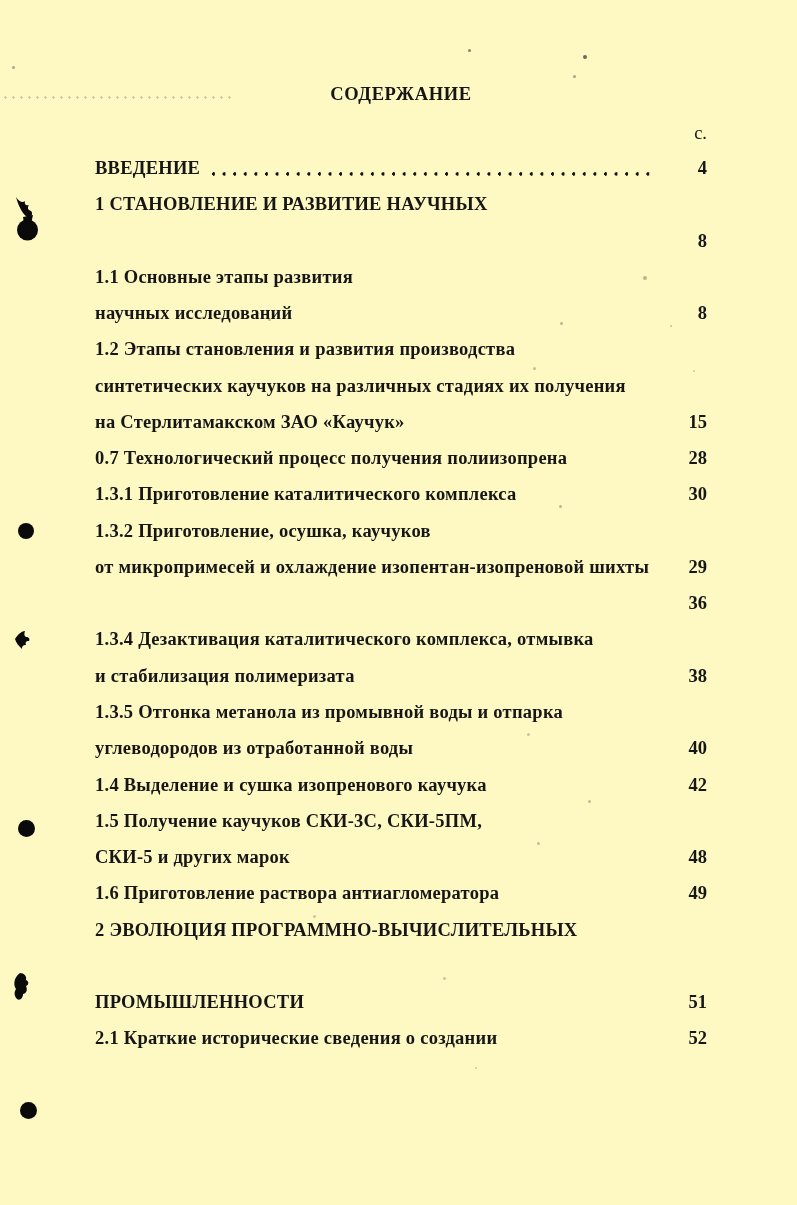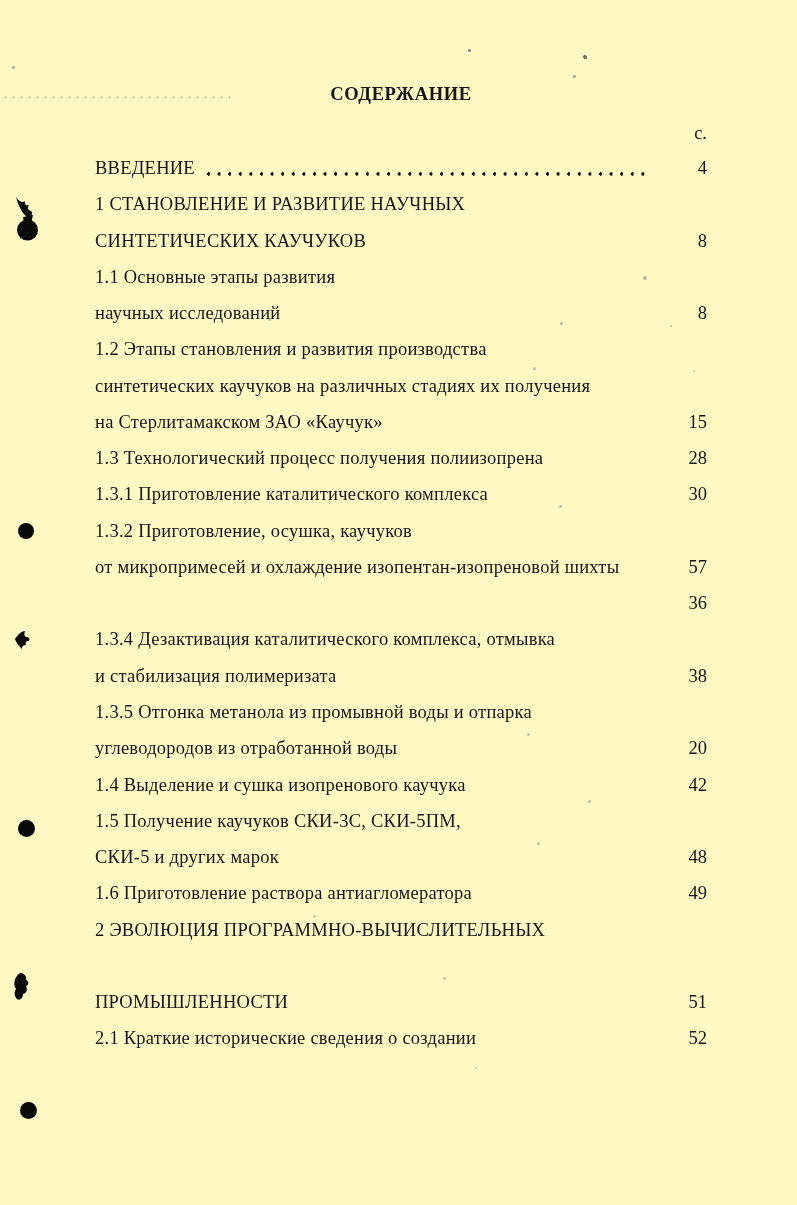--- a/index.html
+++ b/index.html
@@ -33,20 +33,21 @@
     width: 612px;
     text-align: right;
     font-size: 18.5px;
     line-height: 20px;
   }
   .toc {
     position: absolute;
     top: 150px;
     left: 95px;
     width: 612px;
+    font-weight: bold;
   }
   .toc-row {
     display: flex;
     height: 36.28px;
     font-size: 18.5px;
     letter-spacing: 0.25px;
     white-space: nowrap;
   }
   .toc-row .text {
     line-height: 36.28px;
@@ -110,21 +111,20 @@
     </div>
 
     <div class="toc-row">
       <span class="text">1 СТАНОВЛЕНИЕ И РАЗВИТИЕ НАУЧНЫХ</span>
       <span class="leader"></span>
       <span class="num"></span>
     </div>
 
 
     <div class="toc-row">
-      <span class="text">СИНТЕТИЧЕСКИХ КАУЧУКОВ</span>
       <span class="leader"></span>
       <span class="num">8</span>
     </div>
 
     <div class="toc-row">
       <span class="text">1.1 Основные этапы развития</span>
       <span class="leader"></span>
       <span class="num"></span>
     </div>
 
@@ -146,41 +146,41 @@
       <span class="num"></span>
     </div>
 
     <div class="toc-row">
       <span class="text">на Стерлитамакском ЗАО «Каучук»</span>
       <span class="leader"></span>
       <span class="num">15</span>
     </div>
 
     <div class="toc-row">
-      <span class="text">1.3 Технологический процесс получения полиизопрена</span>
+      <span class="text">0.7 Технологический процесс получения полиизопрена</span>
       <span class="leader"></span>
       <span class="num">28</span>
     </div>
 
     <div class="toc-row">
       <span class="text">1.3.1 Приготовление каталитического комплекса</span>
       <span class="leader"></span>
       <span class="num">30</span>
     </div>
 
     <div class="toc-row">
       <span class="text">1.3.2 Приготовление, осушка, каучуков</span>
       <span class="leader"></span>
       <span class="num"></span>
     </div>
 
     <div class="toc-row">
       <span class="text">от микропримесей и охлаждение изопентан-изопреновой шихты</span>
       <span class="leader"></span>
-      <span class="num">57</span>
+      <span class="num">29</span>
     </div>
 
     <div class="toc-row">
       <span class="leader"></span>
       <span class="num">36</span>
     </div>
 
     <div class="toc-row">
       <span class="text">1.3.4 Дезактивация каталитического комплекса, отмывка</span>
       <span class="leader"></span>
@@ -195,21 +195,21 @@
 
     <div class="toc-row">
       <span class="text">1.3.5 Отгонка метанола из промывной воды и отпарка</span>
       <span class="leader"></span>
       <span class="num"></span>
     </div>
 
     <div class="toc-row">
       <span class="text">углеводородов из отработанной воды</span>
       <span class="leader"></span>
-      <span class="num">20</span>
+      <span class="num">40</span>
     </div>
 
     <div class="toc-row">
       <span class="text">1.4 Выделение и сушка изопренового каучука</span>
       <span class="leader"></span>
       <span class="num">42</span>
     </div>
 
     <div class="toc-row">
       <span class="text">1.5 Получение каучуков СКИ-3С, СКИ-5ПМ,</span>

